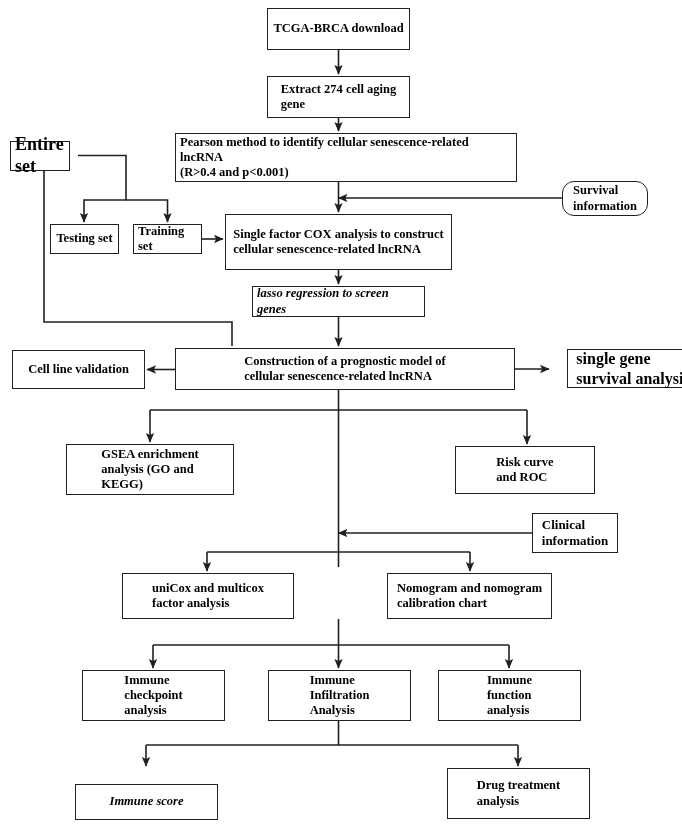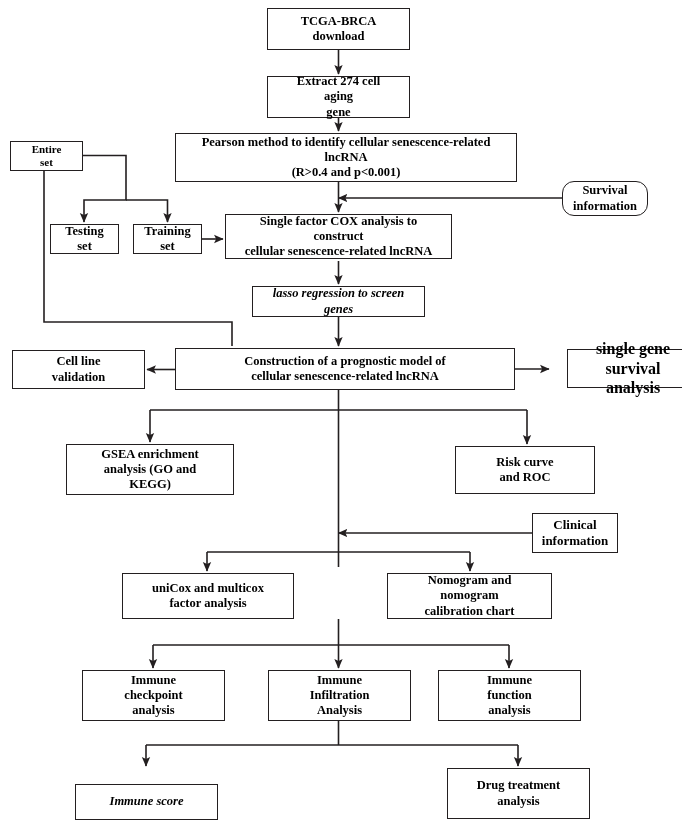--- a/index.html
+++ b/index.html
@@ -27,25 +27,24 @@
     height: 829px;
   }
   .node {
     position: absolute;
     box-sizing: border-box;
     border: 1.6px solid #231f20;
     background: #ffffff;
     display: flex;
     align-items: center;
     justify-content: center;
-    text-align: center;
     font-weight: bold;
     color: #000000;
     line-height: 1.22;
-    padding: 2px 16px;
+    padding: 2px 4px;
     white-space: pre-line;
     font-family: "Liberation Serif", "DejaVu Serif", serif;
   }
 </style>
 </head>
 <body>
 
 <div id="flow-root">
   <svg id="flow-svg" viewBox="0 0 682 829" xmlns="http://www.w3.org/2000/svg">
     <defs>
@@ -83,26 +82,26 @@
         <path d="M 146 745 L 146 766" fill="none" stroke="#231f20" stroke-width="1.6" stroke-linecap="butt" stroke-linejoin="miter" marker-end="url(#arrowhead)"></path>
         <path d="M 518 745 L 518 766" fill="none" stroke="#231f20" stroke-width="1.6" stroke-linecap="butt" stroke-linejoin="miter" marker-end="url(#arrowhead)"></path>
       </g>
   </svg>
   <div id="node-layer">
       <div class="node" style="left: 267px; top: 8px; width: 143px; height: 42px; font-size: 12.5px;">TCGA-BRCA download</div>
       <div class="node" style="left: 267px; top: 76px; width: 143px; height: 42px; font-size: 12.5px;">Extract 274 cell aging
 gene</div>
       <div class="node" style="left: 175px; top: 133px; width: 342px; height: 49px; font-size: 12.5px;">Pearson method to identify cellular senescence-related lncRNA
 (R&gt;0.4 and p&lt;0.001)</div>
-      <div class="node" style="left: 10px; top: 141px; width: 73px; height: 30px; font-size: 11px;">Entire set</div>
+      <div class="node" style="left: 10px; top: 141px; width: 60px; height: 30px; font-size: 18px;">Entire set</div>
       <div class="node" style="left: 50px; top: 224px; width: 69px; height: 30px; font-size: 12.5px;">Testing set</div>
       <div class="node" style="left: 133px; top: 224px; width: 69px; height: 30px; font-size: 12.5px;">Training set</div>
       <div class="node" style="left: 562px; top: 181px; width: 86px; height: 35px; font-size: 12.5px; border-radius: 12px;">Survival
 information</div>
-      <div class="node" style="left: 225px; top: 214px; width: 227px; height: 45px; font-size: 12.5px;">Single factor COX analysis to construct
+      <div class="node" style="left: 225px; top: 214px; width: 227px; height: 56px; font-size: 12.5px;">Single factor COX analysis to construct
 cellular senescence-related lncRNA</div>
       <div class="node" style="left: 252px; top: 286px; width: 173px; height: 31px; font-size: 12.5px; font-style: italic;">lasso regression to screen genes</div>
       <div class="node" style="left: 12px; top: 350px; width: 133px; height: 39px; font-size: 12.5px;">Cell line validation</div>
       <div class="node" style="left: 175px; top: 348px; width: 340px; height: 42px; font-size: 12.5px;">Construction of a prognostic model of
 cellular senescence-related lncRNA</div>
       <div class="node" style="left: 551px; top: 349px; width: 132px; height: 39px; font-size: 16px; margin-left: 16px;">single gene
 survival analysis</div>
       <div class="node" style="left: 66px; top: 444px; width: 168px; height: 51px; font-size: 12.5px;">GSEA enrichment
 analysis (GO and
 KEGG)</div>

